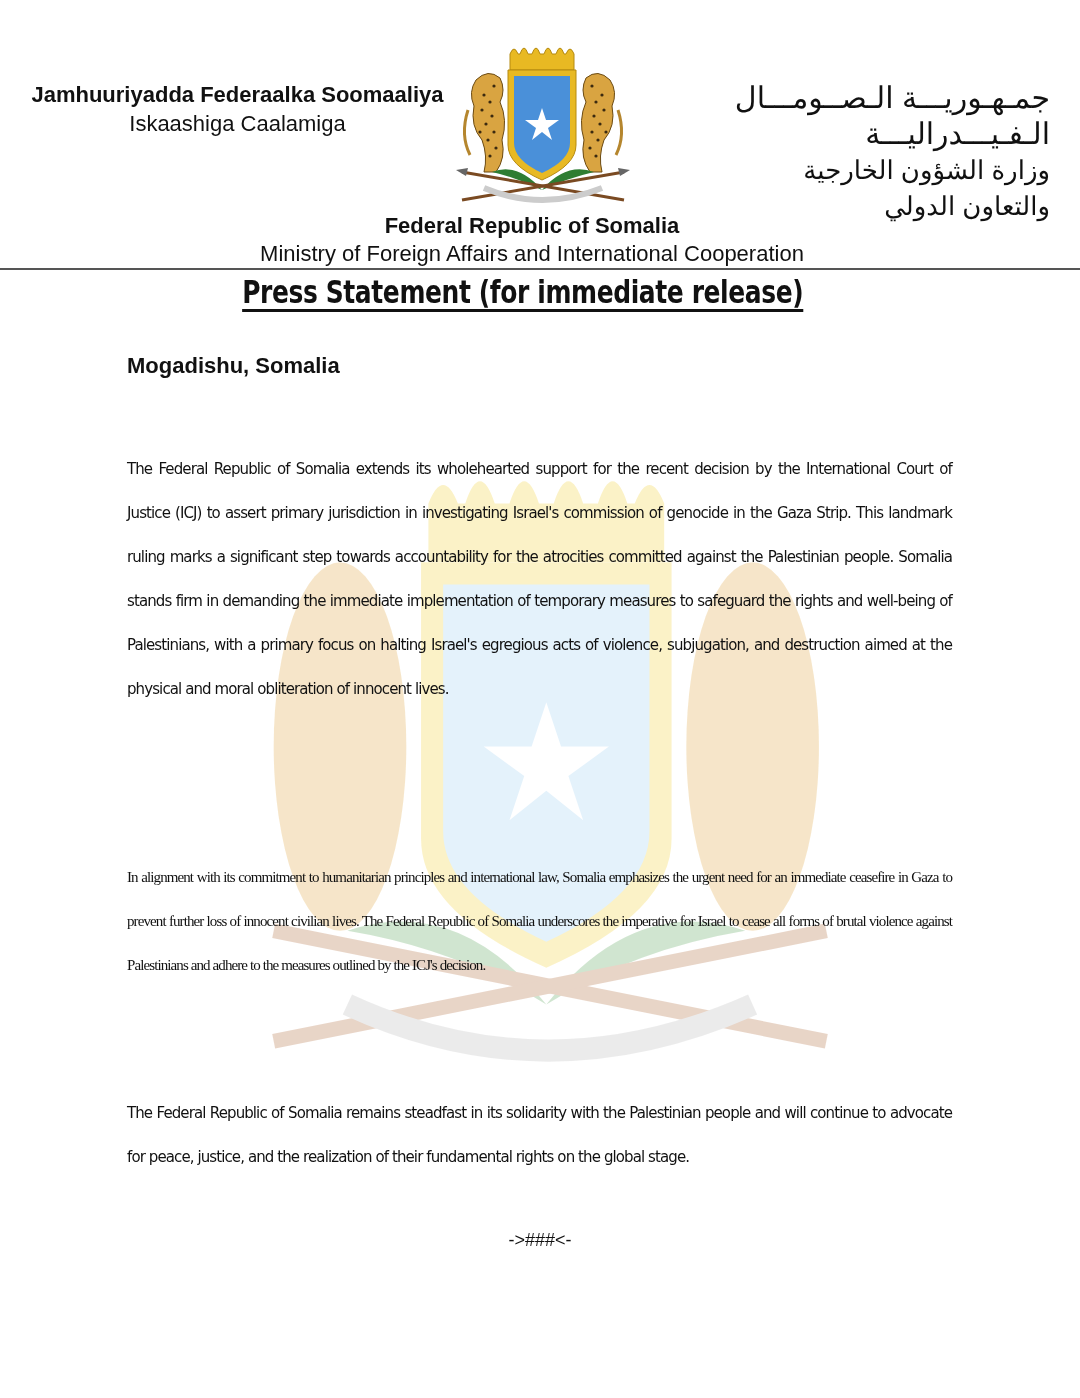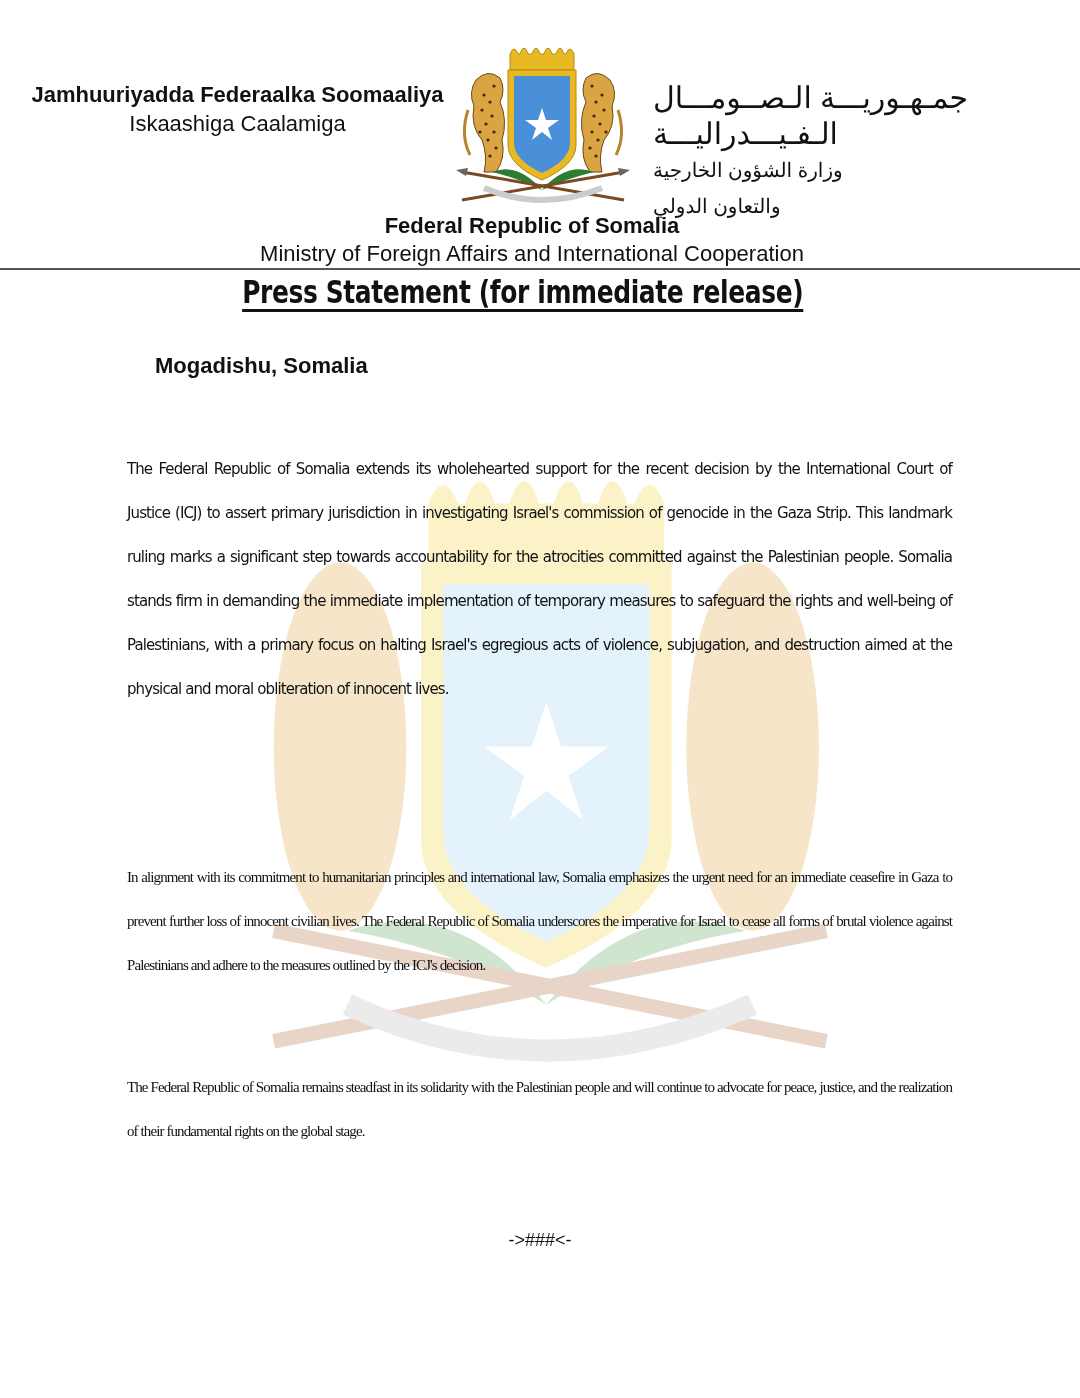--- a/index.html
+++ b/index.html
@@ -5,49 +5,49 @@
     html, body { margin:0; padding:0; background:#ffffff; }
     body { width:1080px; height:1398px; position:relative; overflow:hidden; color:#111; }
     .serif { font-family: Liberation Sans, sans-serif; }
 
     
     .hdr-left { position:absolute; left:30px; top:80px; width:415px; text-align:center; line-height:29px; }
     .hdr-left .l1 { font-weight:bold; font-size:22px; }
     .hdr-left .l2, .hdr-left .l3 { font-size:22px; }
 
     
-    .hdr-right { position:absolute; left:653px; top:80px; width:420px; text-align:left; direction:rtl; line-height:36px; }
+    .hdr-right { position:absolute; left:630px; top:80px; width:420px; text-align:right; direction:rtl; line-height:36px; }
     .hdr-right .a1 { font-size:30px; letter-spacing:2px; }
-    .hdr-right .a2, .hdr-right .a3 { font-size:20px; }
+    .hdr-right .a2, .hdr-right .a3 { font-size:26px; }
 
     
     .emblem { position:absolute; left:448px; top:40px; width:190px; height:170px; }
 
     
     .hdr-center { position:absolute; left:0; top:212px; width:1064px; text-align:center; line-height:28px; }
     .hdr-center .c1 { font-weight:bold; font-size:22px; }
     .hdr-center .c2 { font-size:22px; }
 
     .rule { position:absolute; left:0; top:268px; width:1080px; height:2px; background:#555; }
 
     .title-wrap { position:absolute; left:0; top:273px; width:1046px; text-align:center; }
     .title { display:inline-block; font-family:"DejaVu Sans", sans-serif; font-weight:bold; font-size:32px;
              letter-spacing:-0.5px; transform:scaleX(0.78); transform-origin:center; text-decoration:underline;
              text-decoration-thickness:3px; text-underline-offset:6px; }
 
     
     .watermark { position:absolute; left:200px; top:425px; width:700px; height:680px; opacity:0.28; }
 
-    .meta { position:absolute; left:127px; top:350px; font-family:"Liberation Sans", sans-serif; font-weight:bold; font-size:22px; line-height:32px;margin-left:28px; }
+    .meta { position:absolute; left:127px; top:350px; font-family:"Liberation Sans", sans-serif; font-weight:bold; font-size:22px; line-height:32px; }
 
     .body { position:absolute; left:127px; width:825px; font-family:"DejaVu Sans", "Liberation Sans", sans-serif;
             font-size:15px; line-height:44px; text-align:justify; letter-spacing:-0.9px; word-spacing:0px; }
     .p1 { top:447px; }
     .p2 { top:855px;font-family:Liberation Serif, serif; }
-    .p3 { top:1065px;font-family:Liberation Serif, serif; }
+    .p3 { top:1091px; }
 
     .endmark { position:absolute; left:0; top:1230px; width:1080px; text-align:center; font-family:"Liberation Sans", sans-serif; font-size:18px; }
   </style>
 </head>
 <body>
 
 <svg class="watermark" viewBox="0 0 190 170">
   <g>
 
     <path d="M62 30 L62 14 Q66 4 70 14 L72 14 Q76 2 80 14 L84 14 Q88 2 92 14 L96 14 Q100 2 104 14 L108 14 Q112 2 116 14 L118 14 Q122 4 126 14 L126 30 Z" fill="#f2d13a"></path>

